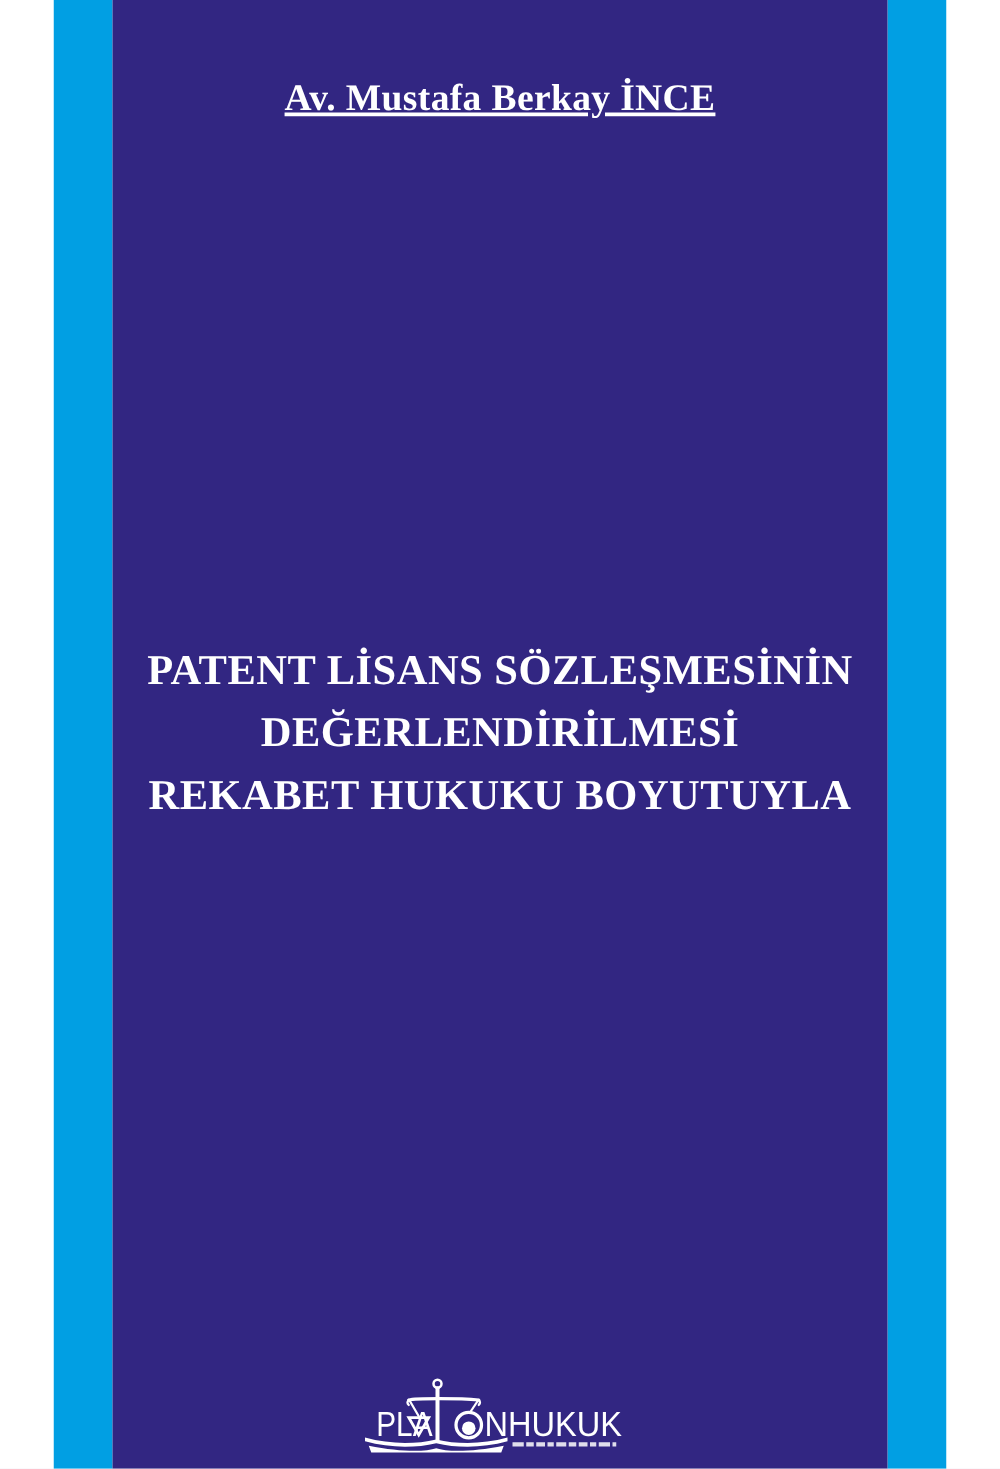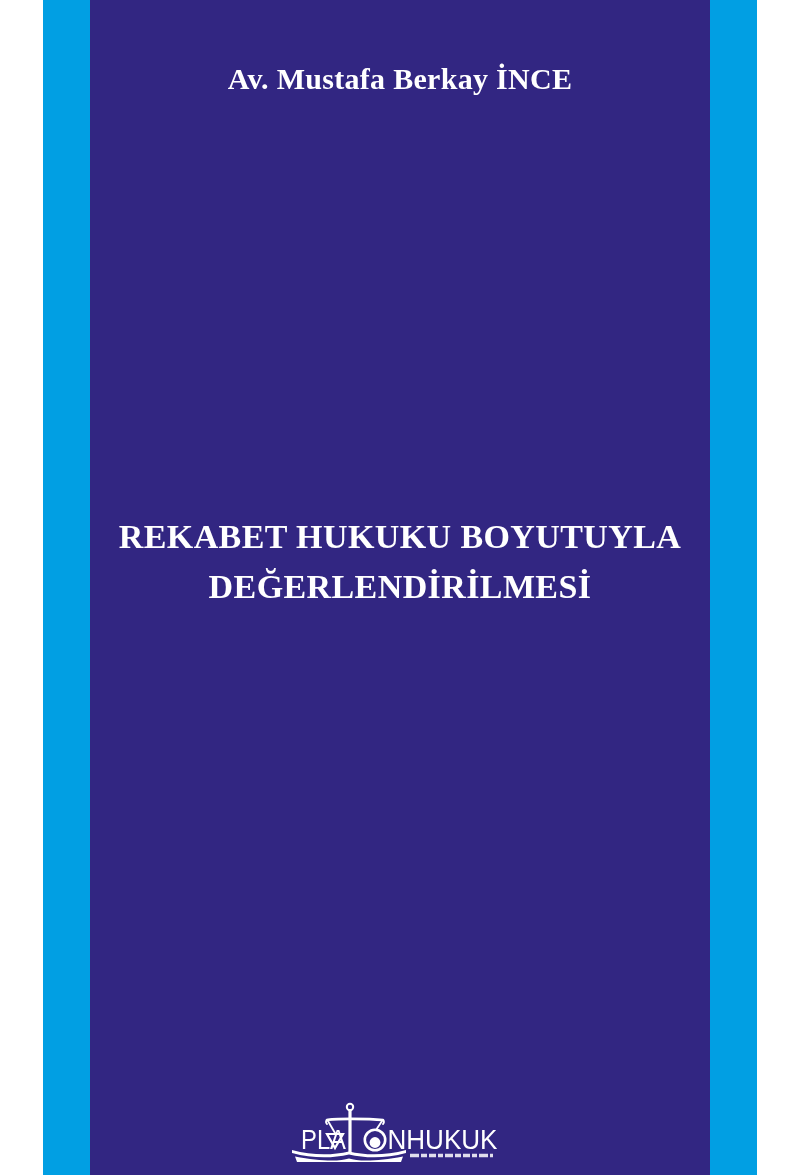--- a/index.html
+++ b/index.html
@@ -38,20 +38,21 @@
     position: absolute;
     top: 64px;
     left: 0;
     width: 100%;
     text-align: center;
     color: #ffffff;
     font-size: 30px;
     font-weight: bold;
     line-height: 1.0;
     letter-spacing: 0.3px;
+    text-decoration: underline;
   }
   .title {
     position: absolute;
     top: 512px;
     left: 0;
     width: 100%;
     text-align: center;
     color: #ffffff;
     font-size: 34px;
     font-weight: bold;
@@ -79,22 +80,23 @@
 <div class="cover">
 
   <div class="frame-strip left"></div>
   <div class="frame-strip right"></div>
 
   <div class="panel">
 
     <div class="author">Av. Mustafa Berkay İNCE</div>
 
     <div class="title">
+      <div>PATENT LİSANS SÖZLEŞMESİNİN</div>
+      <div>DEĞERLENDİRİLMESİ</div>
       <div>REKABET HUKUKU BOYUTUYLA</div>
-      <div>DEĞERLENDİRİLMESİ</div>
     </div>
 
     <div class="logo">
       <svg width="220" height="72" viewBox="0 0 220 72" xmlns="http://www.w3.org/2000/svg">
 
         <g stroke="#ffffff" fill="none" stroke-linecap="round">
 
           <circle cx="60" cy="11" r="3.2" stroke-width="2"></circle>
 
           <line x1="60" y1="14.5" x2="60" y2="56" stroke-width="3.2"></line>

